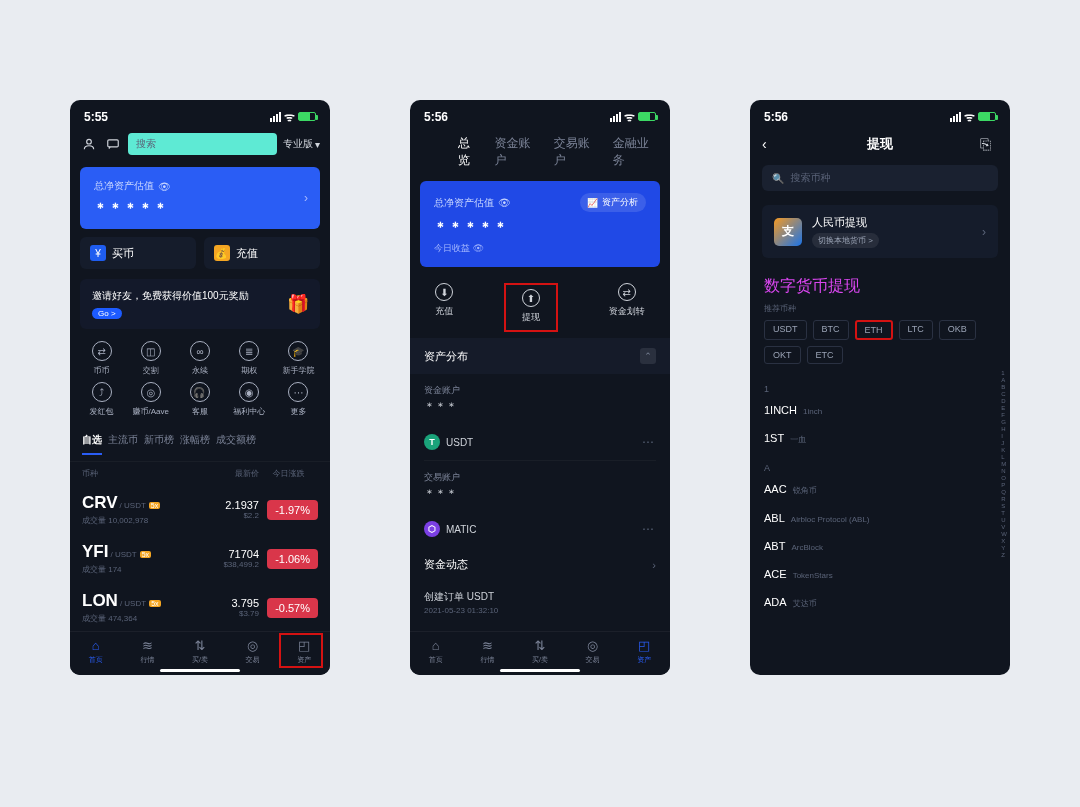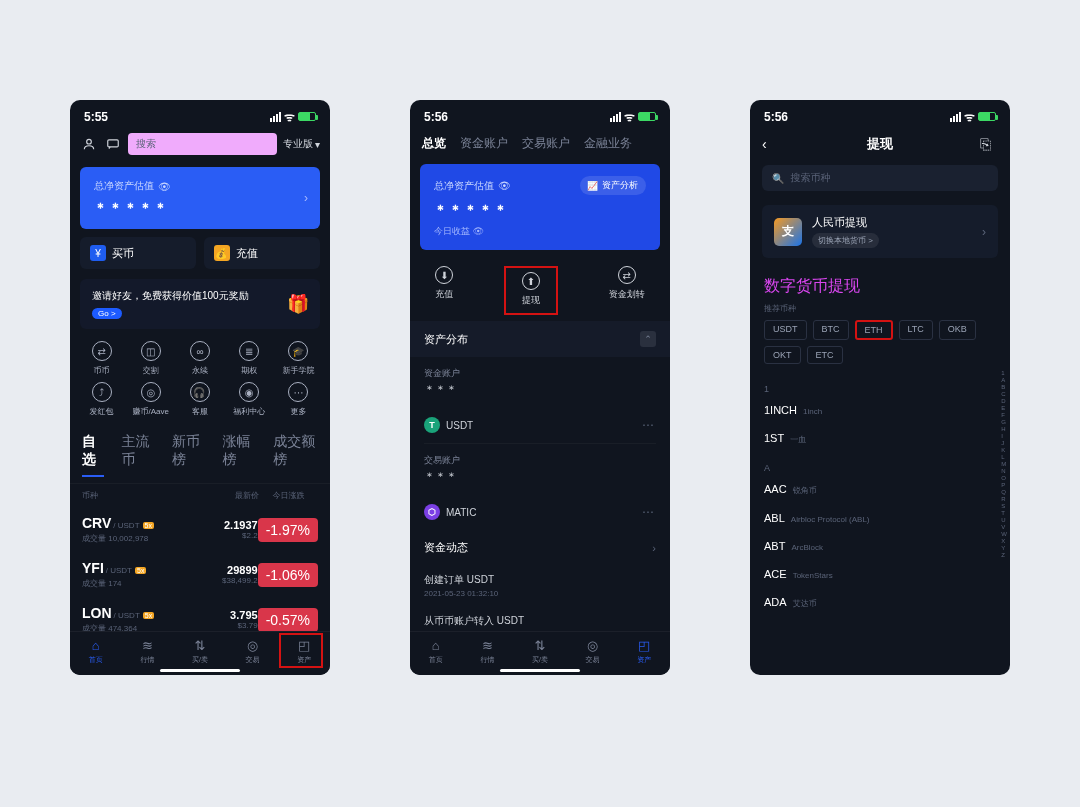--- a/index.html
+++ b/index.html
@@ -38,67 +38,67 @@
   .sigs { display:flex; gap:3px; align-items:center; }
   .bars { display:inline-flex; align-items:flex-end; gap:1px; }
   .bars i { width:2px; background:#fff; display:block; }
   .bars i:nth-child(1){height:4px} .bars i:nth-child(2){height:6px} .bars i:nth-child(3){height:8px} .bars i:nth-child(4){height:10px}
   .batt { width:18px; height:9px; border:1px solid #3cd964; border-radius:2px; position:relative; background:linear-gradient(to right,#3cd964 70%,transparent 70%);}
   .batt::after{ content:''; position:absolute; right:-3px; top:2px; width:2px; height:5px; background:#3cd964; border-radius:0 1px 1px 0;}
   
   
   .s1-top { display:flex; align-items:center; gap:6px; padding:4px 10px; }
   .icon-btn { width:18px; height:18px; display:flex; align-items:center; justify-content:center; color:#cfd3da; font-size:13px; }
-  .search-pill { flex:1; background:#f0abfc; border-radius:4px; padding:4px 8px; color:#5a6378; font-size:10px; }
+  .search-pill { flex:1; background:#5eead4; border-radius:4px; padding:4px 8px; color:#5a6378; font-size:10px; }
   .mode { font-size:10px; color:#cfd3da; display:flex; align-items:center; gap:2px;}
   .blue-card {
     margin:8px 10px; background:#2a5df5; border-radius:6px; padding:12px 14px;
     color:#c8d6ff; position:relative;
   }
   .blue-card .title { font-size:10px; display:flex; align-items:center; gap:4px; margin-bottom:6px;}
   .blue-card .stars { color:#fff; font-size:13px; font-weight:700; letter-spacing:2px;}
   .blue-card .chev { position:absolute; right:12px; top:50%; transform:translateY(-50%); color:#a7baff; font-size:12px;}
   .twin-row { display:flex; gap:8px; margin:0 10px; }
   .twin-btn { flex:1; background:#151c2b; border-radius:6px; padding:8px 10px; display:flex; align-items:center; gap:6px; font-size:11px; color:#fff;}
   .sq-ic { width:16px; height:16px; border-radius:3px; display:flex; align-items:center; justify-content:center; font-size:10px; }
   .sq-blue{ background:#1f5df0;} .sq-orange{ background:#f5a623;}
   .invite { margin:10px 10px 8px 10px; background:#13192a; border-radius:6px; padding:10px 12px; position:relative; overflow:hidden;}
   .invite .t { font-size:10px; color:#fff; margin-bottom:4px;}
   .invite .go { display:inline-block; background:#1d5bff; color:#fff; font-size:8px; padding:1px 6px; border-radius:8px;}
   .invite .gift { position:absolute; right:10px; top:50%; transform:translateY(-50%); font-size:18px;}
   .icon-grid { display:grid; grid-template-columns:repeat(5,1fr); gap:6px; padding:4px 10px 10px 10px; }
   .igc { display:flex; flex-direction:column; align-items:center; gap:4px; font-size:8px; color:#aab1c2;}
   .igc .ci { width:20px; height:20px; border:1.5px solid #aab1c2; border-radius:50%; display:flex; align-items:center; justify-content:center; font-size:10px;}
-  .tabs { display:flex; gap:17px; padding:6px 12px; border-bottom:1px solid rgba(255,255,255,0.04); font-size:14px; color:#7a8296;}
+  .tabs { display:flex; gap:6px; padding:6px 12px; border-bottom:1px solid rgba(255,255,255,0.04); font-size:10px; color:#7a8296;}
   .tabs .t { padding-bottom:6px; }
   .tabs .t.active { color:#fff; border-bottom:2px solid #2a5df5; font-weight:600;}
   .th-row { display:flex; padding:6px 12px; font-size:8px; color:#5a6378;}
   .th-row span:nth-child(1){flex:2}.th-row span:nth-child(2){flex:1;text-align:right}.th-row span:nth-child(3){flex:1;text-align:center}
   .mrow { display:flex; align-items:center; padding:8px 12px; }
   .mrow .c1 { flex:2; }
-  .mrow .c1 .sym{ color:#fff; font-size:14px; font-weight:600;} 
+  .mrow .c1 .sym{ color:#fff; font-size:17px; font-weight:600;} 
   .mrow .c1 .pair{ color:#5a6378; font-size:8px; margin-left:2px;}
   .mrow .c1 .badge{ background:#f5a623; color:#fff; font-size:7px; padding:0 2px; border-radius:2px; margin-left:3px;}
   .mrow .c1 .sub{ color:#5a6378; font-size:8px; margin-top:2px;}
   .mrow .c2 { flex:1; text-align:right; }
-  .mrow .c2 .p{ color:#fff; font-size:11px; font-weight:700;}
+  .mrow .c2 .p{ color:#fff; font-size:11px; font-weight:400;}
   .mrow .c2 .s{ color:#5a6378; font-size:8px;}
   .mrow .c3 { flex:1; text-align:right; }
-  .pill-red { display:inline-block; background:#d9364a; color:#fff; padding:4px 8px; border-radius:4px; font-size:14px; min-width:44px; text-align:center;}
+  .pill-red { display:inline-block; background:#d9364a; color:#fff; padding:4px 8px; border-radius:4px; font-size:11px; min-width:44px; text-align:center;}
   .bottom-nav { position:absolute; bottom:0; left:0; right:0; padding:6px 0 10px 0; background:#10151f; border-top:1px solid rgba(255,255,255,0.05); display:flex; justify-content:space-around;}
   .bottom-nav .bn { display:flex; flex-direction:column; align-items:center; gap:2px; font-size:7px; color:#7a8296;}
   .bottom-nav .bn.active{ color:#2a5df5;}
   .bottom-nav .bn .bi { font-size:13px; }
   .home-ind { position:absolute; bottom:3px; left:50%; transform:translateX(-50%); width:80px; height:3px; background:#fff; border-radius:2px;}
   .red-box { border:2.5px solid #d41212; }
   .rb-assets { position:absolute; right:7px; bottom:7px; width:44px; height:35px; }
   
   
   .s2-tabs { display:flex; gap:14px; padding:6px 12px; font-size:12px; color:#7a8296;}
-  .s2-tabs .t.active{ color:#fff; font-weight:700;}
+  .s2-tabs .t.active{ color:#fff; font-weight:400;margin-left:36px;}
   .blue-card2 { margin:6px 10px; background:#2049e6; border-radius:6px; padding:12px 14px; color:#c8d6ff; position:relative;}
   .blue-card2 .row1 { display:flex; justify-content:space-between; align-items:center; font-size:10px;}
   .ana-btn { background:rgba(255,255,255,0.12); padding:3px 8px; border-radius:10px; font-size:9px; color:#fff; display:flex; align-items:center; gap:3px;}
   .blue-card2 .stars { color:#fff; font-size:13px; font-weight:700; letter-spacing:2px; margin:6px 0;}
   .blue-card2 .earn { font-size:9px; color:#a7baff;}
   .action3 { display:flex; justify-content:space-around; padding:10px 0 6px 0;}
   .a3 { display:flex; flex-direction:column; align-items:center; gap:4px; font-size:9px; color:#cfd3da;}
   .a3 .ci2 { width:18px; height:18px; border:1.5px solid #cfd3da; border-radius:50%; display:flex; align-items:center; justify-content:center; font-size:10px;}
   .rb-withdraw { padding:4px 16px 6px 16px; }
   .sec-head { display:flex; justify-content:space-between; align-items:center; padding:10px 14px; font-size:11px; color:#fff; background:#151b29;}
@@ -261,21 +261,21 @@
      <div class="c1"><span class="sym">CRV</span><span class="pair">/ USDT</span><span class="badge">5x</span><div class="sub">成交量 10,002,978</div></div>
      <div class="c2">
           <div class="p">2.1937</div>
           <div class="s">$2.2</div>
         </div>
      <div class="c3"><span class="pill-red">-1.97%</span></div>
    </div>
       <div class="mrow">
      <div class="c1"><span class="sym">YFI</span><span class="pair">/ USDT</span><span class="badge">5x</span><div class="sub">成交量 174</div></div>
      <div class="c2">
-          <div class="p">29899</div>
+          <div class="p">71704</div>
           <div class="s">$38,499.2</div>
         </div>
      <div class="c3"><span class="pill-red">-1.06%</span></div>
    </div>
       <div class="mrow">
      <div class="c1"><span class="sym">LON</span><span class="pair">/ USDT</span><span class="badge">5x</span><div class="sub">成交量 474,364</div></div>
      <div class="c2">
           <div class="p">3.795</div>
           <div class="s">$3.79</div>
         </div>

